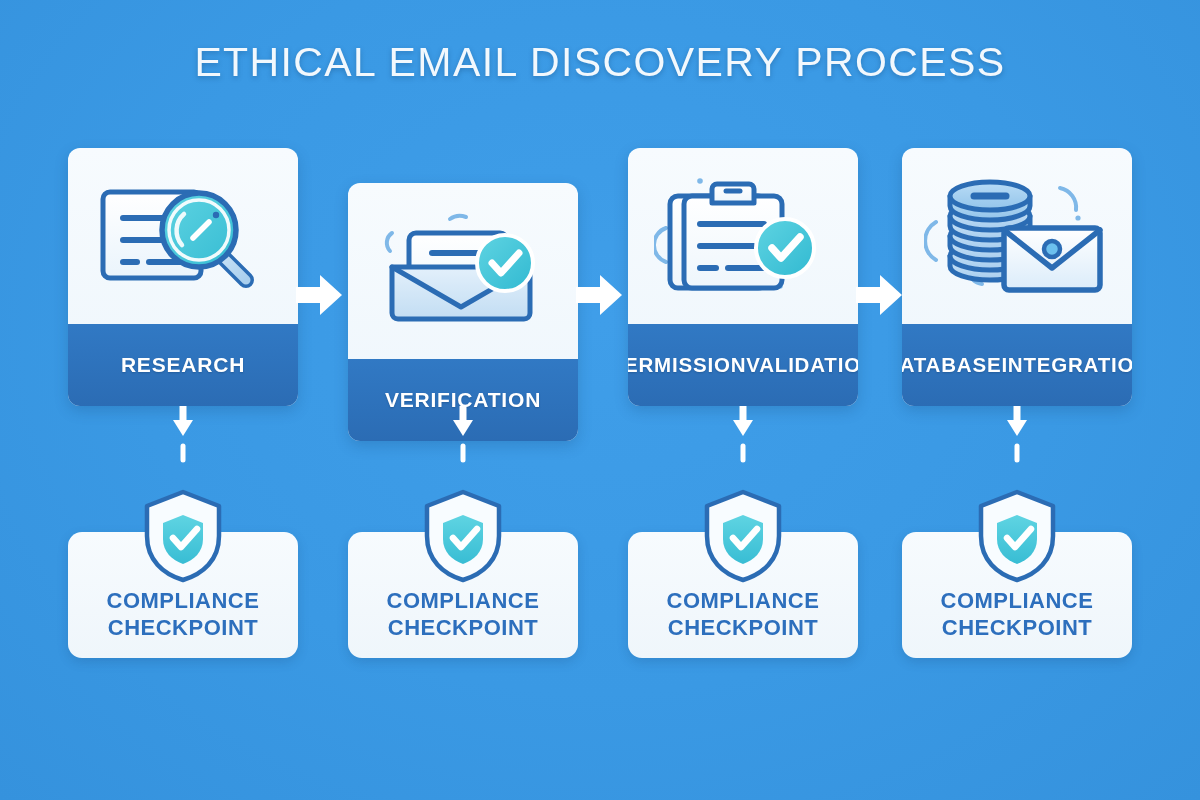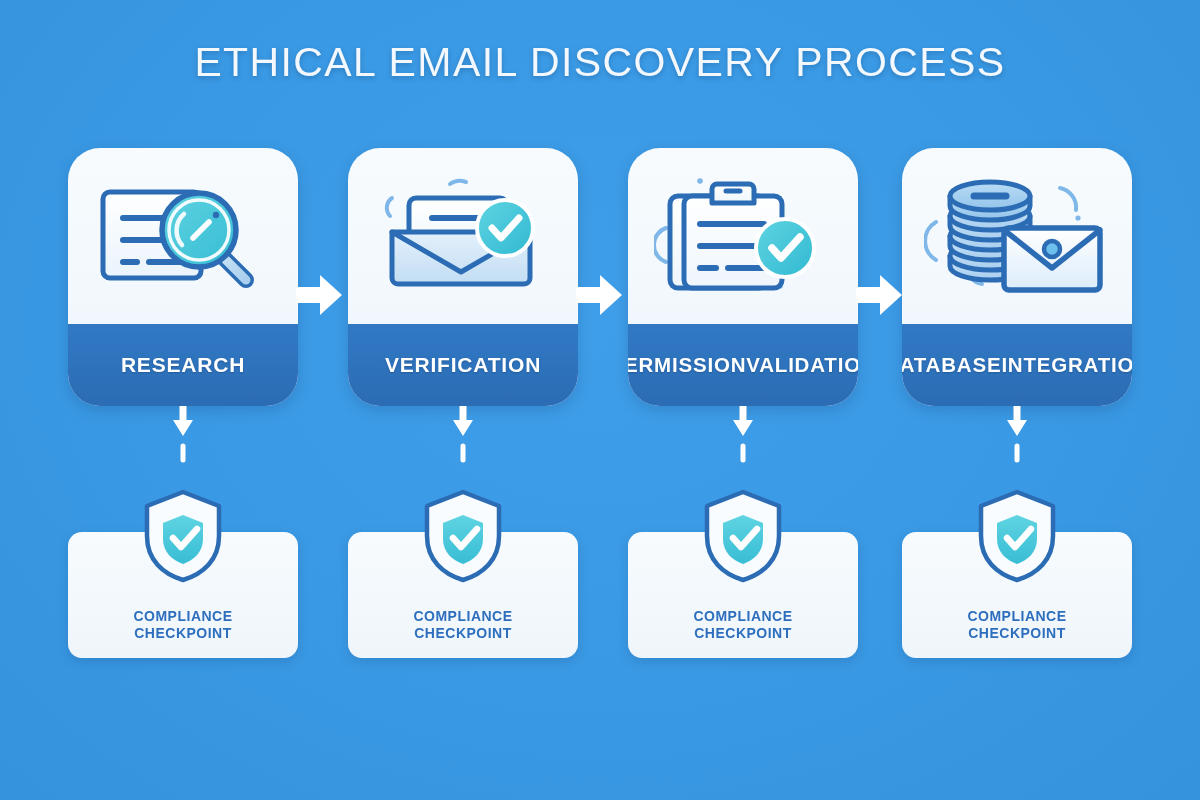--- a/index.html
+++ b/index.html
@@ -36,21 +36,21 @@
     text-shadow: 0 2px 5px rgba(16,62,110,0.35);
     line-height: 1.1;
   }
 
   
   .stage-card {
     position: absolute;
     top: 148px;
     width: 230px;
     height: 258px;
-    border-radius: 32px;
+    border-radius: 12px;
     background: linear-gradient(180deg, #f7fbfe 0%, #eef6fc 100%);
     box-shadow: 0 5px 14px rgba(18,66,116,0.22);
     overflow: hidden;
     display: flex;
     flex-direction: column;
   }
   .stage-icon-area {
     flex: 1 1 auto;
     position: relative;
     display: flex;
@@ -102,21 +102,21 @@
     background: linear-gradient(180deg, #f7fbfe 0%, #eff6fb 100%);
     box-shadow: 0 4px 11px rgba(18,66,116,0.2);
   }
   .comp-label {
     position: absolute;
     left: 0;
     bottom: 16px;
     width: 100%;
     text-align: center;
     color: #2d6fbd;
-    font-size: 14px;
+    font-size: 22px;
     font-weight: bold;
     letter-spacing: 0.5px;
     line-height: 1.22;
   }
   .shield-badge {
     position: absolute;
     top: -44px;
     left: 50%;
     transform: translateX(-50%);
     width: 84px;
@@ -160,21 +160,21 @@
         <circle cx="105" cy="60" r="37" fill="url(#lensg)" stroke="#2b6cb4" stroke-width="5.5"></circle>
         <circle cx="105" cy="60" r="30" fill="none" stroke="#ffffff" stroke-width="3.5" opacity="0.92"></circle>
         <path d="M88 75 a22 22 0 0 1 2 -31" fill="none" stroke="#ffffff" stroke-width="4.5" stroke-linecap="round" opacity="0.9"></path>
         <line x1="99" y1="68" x2="115" y2="52" stroke="#ffffff" stroke-width="5.5" stroke-linecap="round"></line>
         <circle cx="122" cy="45" r="3.2" fill="#2b6cb4"></circle>
       </svg>
     </div>
     <div class="stage-banner">RESEARCH</div>
   </div>
 
-  <div class="stage-card" style="left:348px;">
+  <div class="stage-card" style="left:348px;margin-top:35px;">
     <div class="stage-icon-area">
       <svg width="178" height="132" viewBox="0 0 178 132">
         <defs>
           <linearGradient id="envbody" x1="0" y1="0" x2="0" y2="1">
             <stop offset="0%" stop-color="#e3f0fb"></stop>
               <stop offset="100%" stop-color="#c2ddf3"></stop>
           </linearGradient>
           <linearGradient id="letterg" x1="0" y1="0" x2="0" y2="1">
             <stop offset="0%" stop-color="#ffffff"></stop>
               <stop offset="100%" stop-color="#f0f7fd"></stop>

